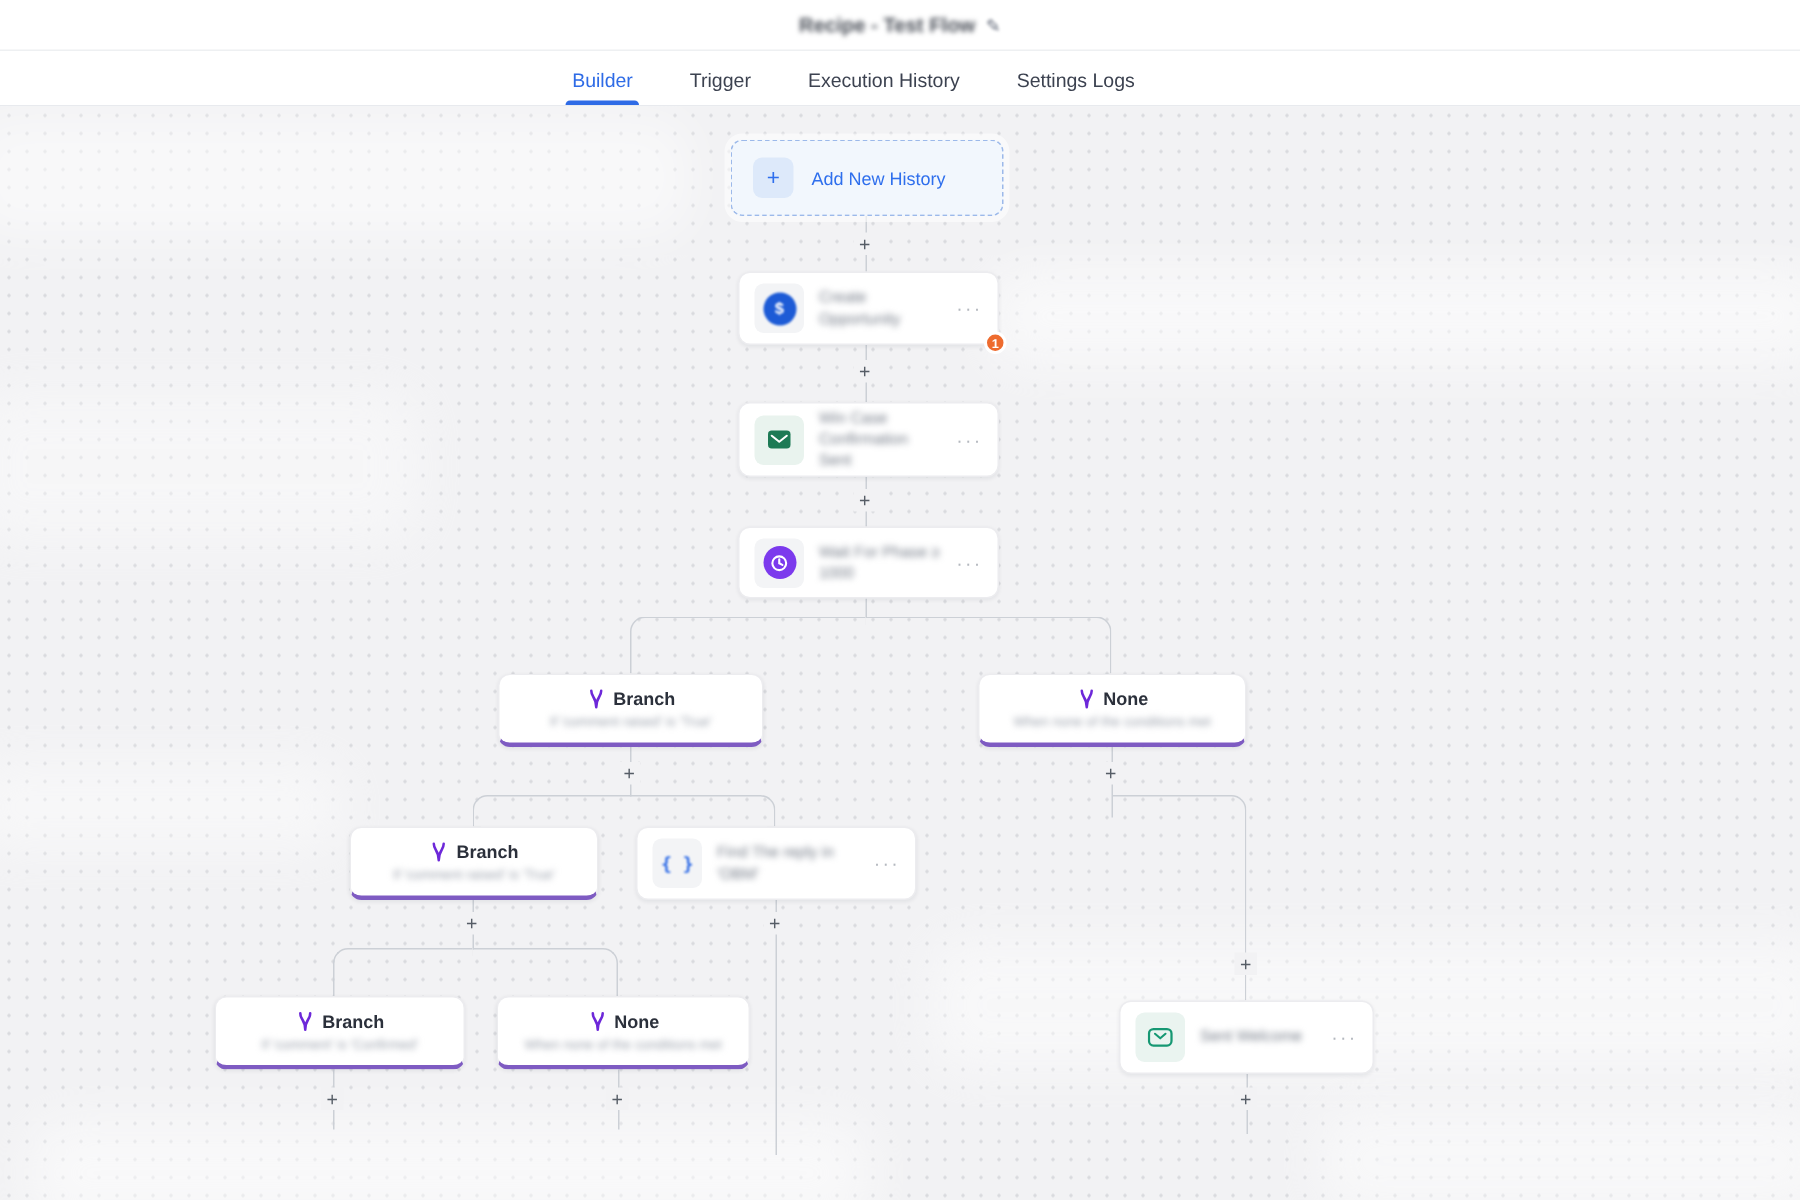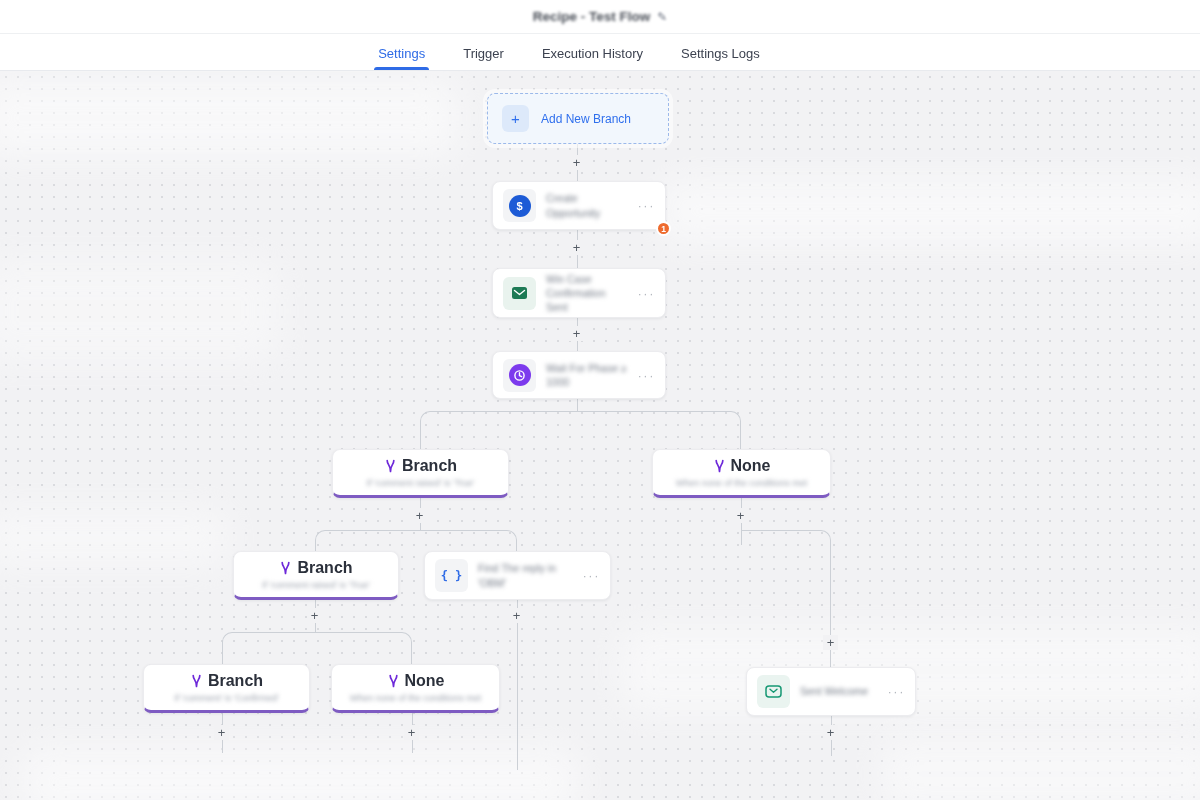--- a/index.html
+++ b/index.html
@@ -60,35 +60,35 @@
   .ntitle { flex:1; font-size:10.5px; color:#757c88; filter:blur(2.1px); line-height:1.35; }
   .more { color:#b4b8bf; font-size:13px; letter-spacing:1.5px; cursor:pointer; }
   .badge { position:absolute; right:-6px; bottom:-7px; width:15px; height:15px; border-radius:50%;
            background:#ee6b2e; border:2px solid #fff; color:#fff; font-size:8.5px; font-weight:700;
            display:flex; align-items:center; justify-content:center; filter:blur(.4px); }
   .braces { color:#2e6be6; font-weight:700; font-size:12px; font-family:"DejaVu Sans Mono",monospace;
             filter:blur(.6px); }
 
   .branchnode { display:flex; flex-direction:column; align-items:center; justify-content:center;
                 gap:3px; border-bottom:3px solid var(--purple,#7e5bc2); }
-  .bhead { display:flex; gap:5px; align-items:center; font-size:16px; font-weight:600; color:#2b303b; }
+  .bhead { display:flex; gap:5px; align-items:center; font-size:12px; font-weight:600; color:#2b303b; }
   .bsub { font-size:9px; color:#9aa0ab; filter:blur(2px); max-width:90%; white-space:nowrap;
           overflow:hidden; }
   .bicon { display:flex; }
 </style>
 </head>
 <body>
 
 <div class="titlebar">
   <span class="flow-title">Recipe - Test Flow</span>
   <span class="pencil">✎</span>
 </div>
 
 <div class="tabbar">
-  <div class="tab active">Settings</div>
+  <div class="tab active">Builder</div>
   <div class="tab">Trigger</div>
   <div class="tab">Execution History</div>
   <div class="tab">Settings Logs</div>
 </div>
 
 <div class="canvas">
 
   <div class="patch" style="left:-20px;top:8px;width:480px;height:78px;"></div>
   <div class="patch" style="left:660px;top:108px;width:560px;height:64px;"></div>
   <div class="patch" style="left:-20px;top:190px;width:300px;height:100px;opacity:.35;"></div>
@@ -129,21 +129,21 @@
   <div class="plus" style="left:733px;top:437px;">+</div>
   <div class="plus" style="left:307px;top:537px;">+</div>
   <div class="plus" style="left:509px;top:537px;">+</div>
   <div class="plus" style="left:823px;top:564px;">+</div>
   <div class="plus" style="left:214px;top:654px;">+</div>
   <div class="plus" style="left:404px;top:654px;">+</div>
   <div class="plus" style="left:823px;top:654px;">+</div>
 
   <div class="trigger">
     <span class="plusbox">+</span>
-    <span class="tlabel">Add New Branch</span>
+    <span class="tlabel">Add New History</span>
   </div>
 
   <div class="node action" style="left:492px;top:110px;width:174px;height:49px;">
     <span class="iconbox">
       <span class="circle blue" style="filter:blur(.7px);">$</span>
     </span>
     <span class="ntitle">Create Opportunity</span>
     <span class="more">···</span>
     <span class="badge">1</span>
   </div>

